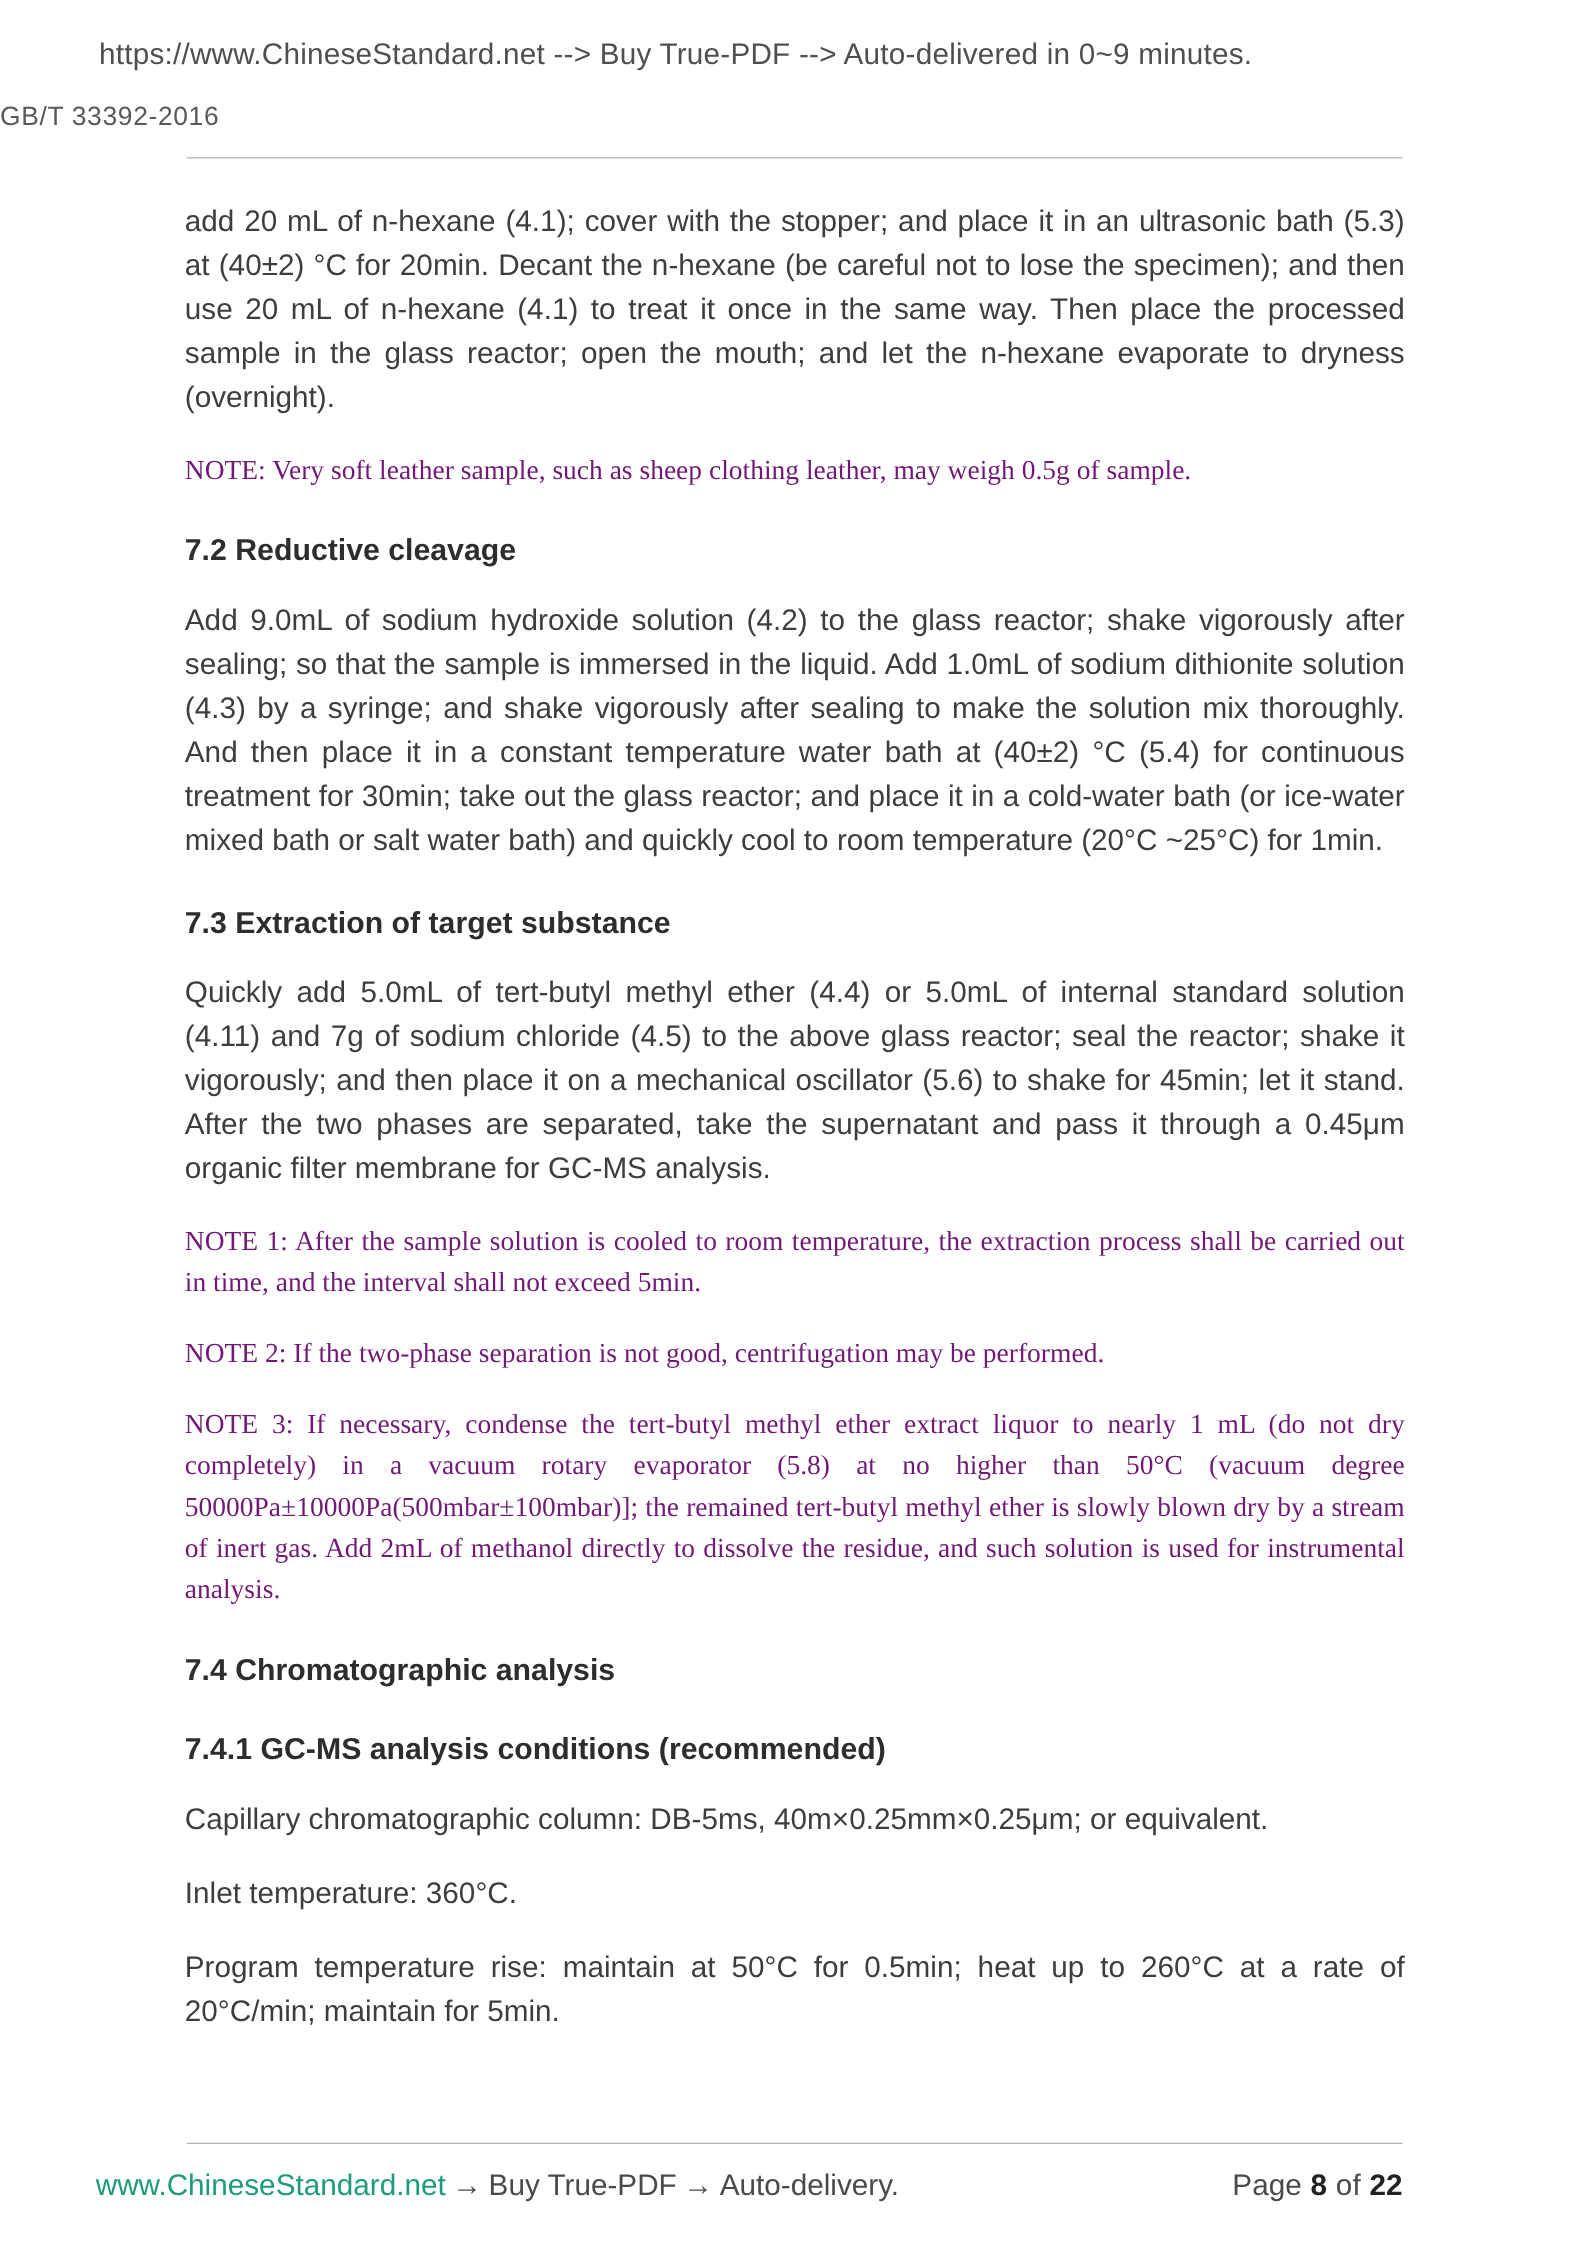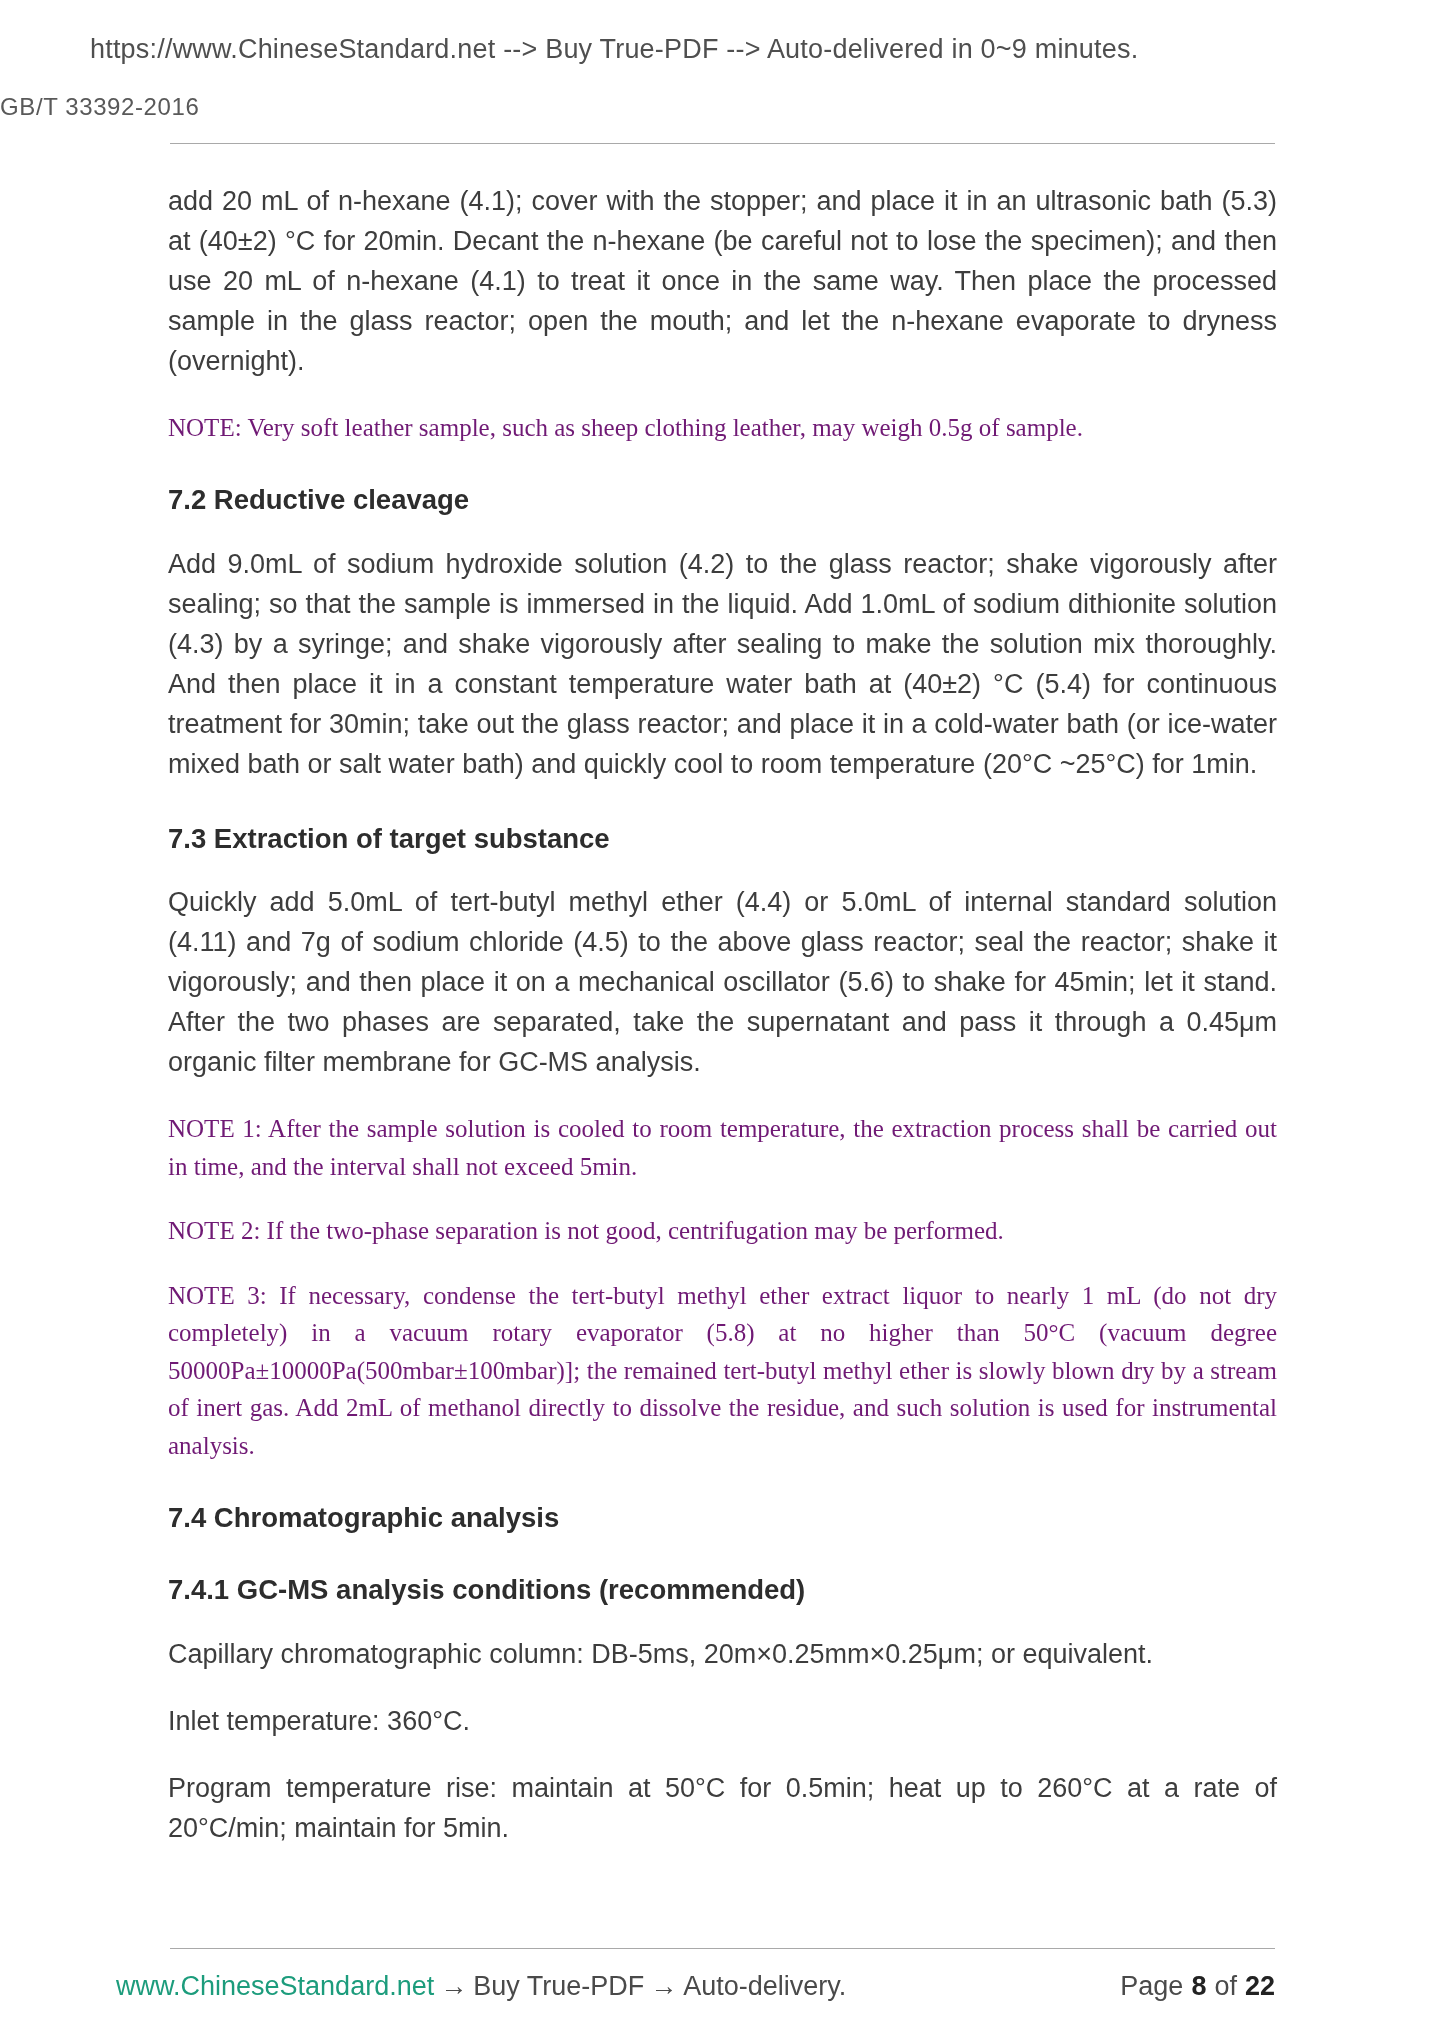--- a/index.html
+++ b/index.html
@@ -71,21 +71,21 @@
   }
   .footer hr {
     border: none;
     border-top: 1px solid #a9a9a9;
     margin: 0 170px;
   }
   .footer-row {
     display: flex;
     justify-content: space-between;
     align-items: baseline;
-    padding: 22px 170px 0 116px;
+    padding: 22px 170px 0 87px;
     font-size: 27px;
     color: #4a4a4a;
   }
   .footer-left span { white-space: pre; }
   .site-link {
     color: #1c9c7c;
     cursor: pointer;
   }
   .arrow {
     color: #4a4a4a;
@@ -124,21 +124,21 @@
     <p class="note">NOTE 1: After the sample solution is cooled to room temperature, the extraction process shall be carried out in time, and the interval shall not exceed 5min.</p>
 
     <p class="note">NOTE 2: If the two-phase separation is not good, centrifugation may be performed.</p>
 
     <p class="note">NOTE 3: If necessary, condense the tert-butyl methyl ether extract liquor to nearly 1 mL (do not dry completely) in a vacuum rotary evaporator (5.8) at no higher than 50°C (vacuum degree 50000Pa±10000Pa(500mbar±100mbar)]; the remained tert-butyl methyl ether is slowly blown dry by a stream of inert gas. Add 2mL of methanol directly to dissolve the residue, and such solution is used for instrumental analysis.</p>
 
     <div class="heading">7.4 Chromatographic analysis</div>
 
     <div class="heading">7.4.1 GC-MS analysis conditions (recommended)</div>
 
-    <p class="body-para">Capillary chromatographic column: DB-5ms, 20m×0.25mm×0.25μm; or equivalent.</p>
+    <p class="body-para">Capillary chromatographic column: DB-5ms, 40m×0.25mm×0.25μm; or equivalent.</p>
 
     <p class="body-para">Inlet temperature: 360°C.</p>
 
     <p class="body-para">Program temperature rise: maintain at 50°C for 0.5min; heat up to 260°C at a rate of 20°C/min; maintain for 5min.</p>
   </div>
 
   <div class="footer">
     <hr>
     <div class="footer-row">
       <div class="footer-left">

